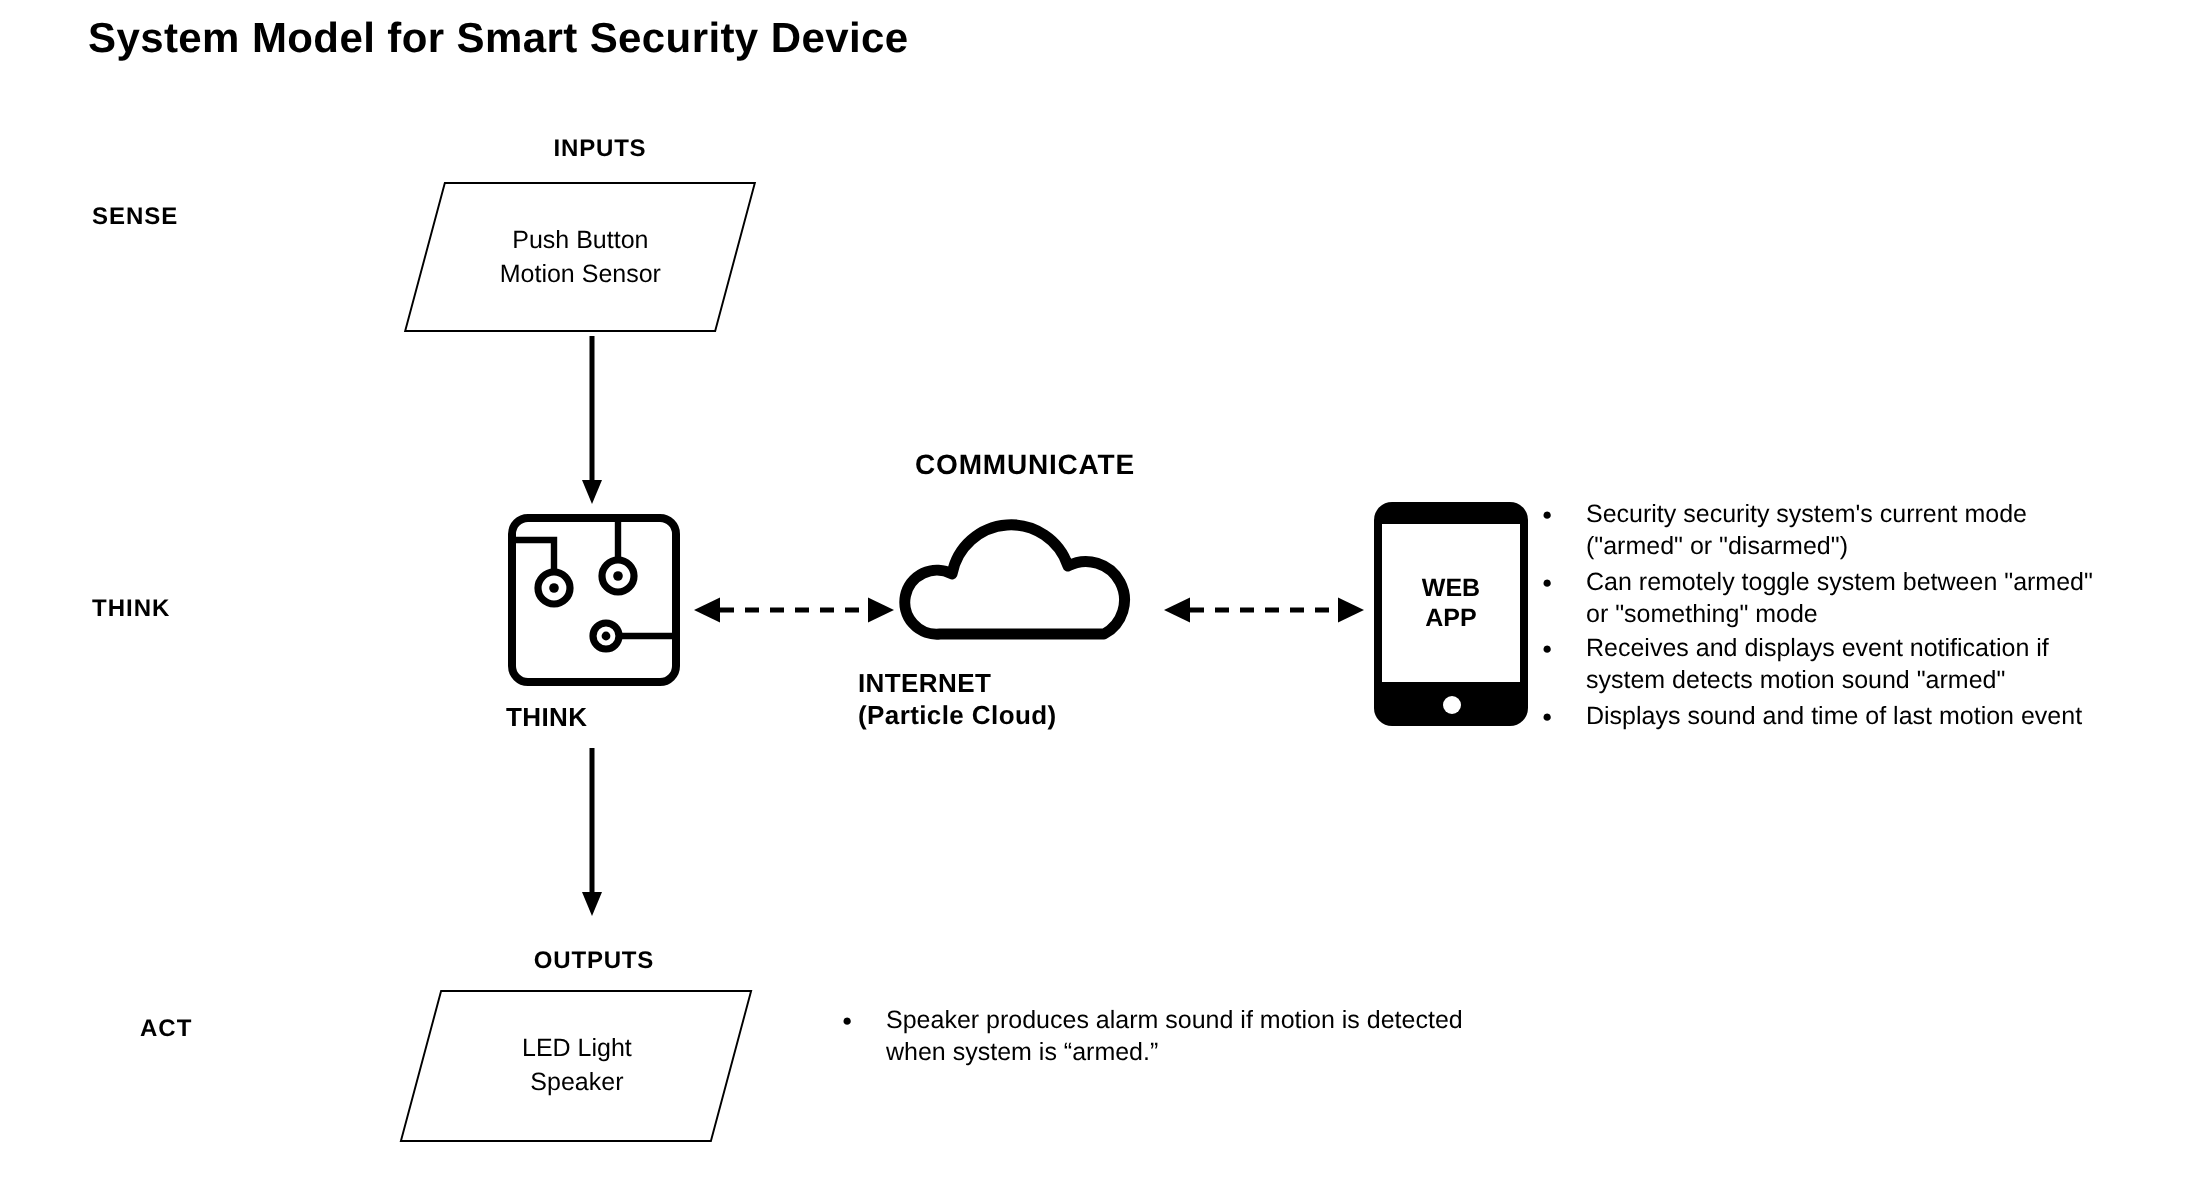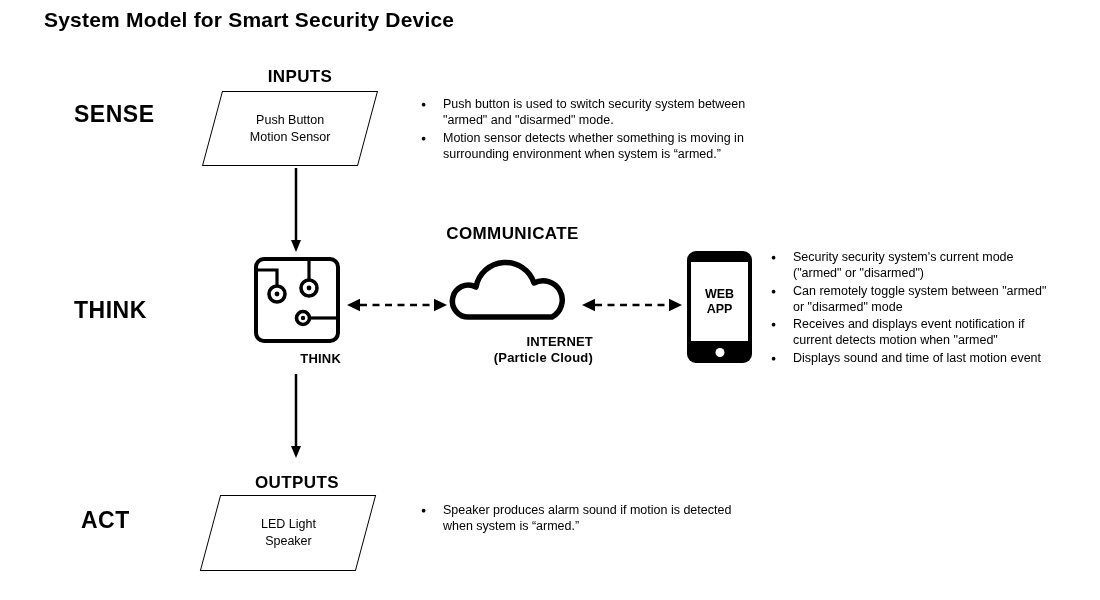--- a/index.html
+++ b/index.html
@@ -2,38 +2,38 @@
 <html><head>
 <meta charset="utf-8">
 <style>
   * { margin:0; padding:0; box-sizing:border-box; }
   html,body { background:#ffffff; }
   body { font-family:"Liberation Sans", sans-serif; color:#000; }
   .canvas { position:relative; width:1100px; height:600px; background:#fff; overflow:hidden;border-radius:32px; }
 
   .title { position:absolute; left:44px; top:8px; font-size:21px; font-weight:bold; letter-spacing:0.2px; }
 
-  .row-label { position:absolute; font-size:23px; font-weight:bold; letter-spacing:0.5px;margin-left:28px; }
+  .row-label { position:absolute; font-size:12px; font-weight:bold; letter-spacing:0.5px; }
 
-  .shape-title { position:absolute; font-size:17px; font-weight:bold; text-align:center; letter-spacing:0.4px; }
+  .shape-title { position:absolute; font-size:12px; font-weight:bold; text-align:center; letter-spacing:0.4px; }
 
   .pgram { position:absolute; border:1.5px solid #000; background:#fff; transform:skewX(-15deg);
            display:flex; align-items:center; justify-content:center; }
   .pgram-inner { transform:skewX(15deg); text-align:center; font-size:12.5px; line-height:17px; }
 
   .bullets { position:absolute; list-style:none; font-size:12.5px; line-height:16px; }
   .bullets li { position:relative; padding-left:23px; margin-bottom:1.5px; }
   .bullets li::before { content:"●"; position:absolute; left:1px; top:0; font-size:8.5px; }
 
-  .heading { position:absolute; font-size:17px; font-weight:bold; text-align:center; letter-spacing:0.4px; }
-  .icon-label { position:absolute; font-size:13px; font-weight:bold; text-align:right; letter-spacing:0.2px; line-height:16px; }
+  .heading { position:absolute; font-size:14px; font-weight:bold; text-align:center; letter-spacing:0.4px; }
+  .icon-label { position:absolute; font-size:13px; font-weight:bold; text-align:left; letter-spacing:0.2px; line-height:16px; }
 
   svg.abs { position:absolute; overflow:visible; }
 
-  .phone { position:absolute; width:65px; height:112px; background:#000; border-radius:9px; }
+  .phone { position:absolute; width:77px; height:112px; background:#000; border-radius:9px; }
   .phone-screen { position:absolute; left:4px; right:4px; top:11px; bottom:22px; background:#fff;
                   display:flex; align-items:center; justify-content:center; }
   .webapp-text { font-weight:bold; font-size:12.5px; line-height:15px; text-align:center; }
   .phone-home { position:absolute; left:50%; bottom:6px; transform:translateX(-50%);
                 width:9px; height:9px; background:#fff; border-radius:50%; }
 </style>
 </head>
 <body>
 
 <div class="canvas">
@@ -44,24 +44,20 @@
 
   <div class="shape-title" style="left:222px;top:67px;width:156px">INPUTS</div>
 
   <div class="pgram" style="left:212px;top:91px;width:156px;height:75px">
     <div class="pgram-inner">
       <div>Push Button</div>
       <div>Motion Sensor</div>
     </div>
   </div>
 
-  <ul class="bullets" style="left:420px;top:96px;width:336px">
-    <li>Push button is used to switch security system between "armed" and "disarmed" mode.</li>
-    <li>Motion sensor detects whether something is moving in surrounding environment when system is “armed.”</li>
-  </ul>
 
   <svg class="abs" style="left:289px;top:168px" width="14" height="84">
     <line x1="7" y1="0" x2="7" y2="73" stroke="#000" stroke-width="2.5"></line>
     <polygon points="7,84 2,72 12,72" fill="#000"></polygon>
   </svg>
 
   <div class="row-label" style="left:46px;top:297px">THINK</div>
 
   <div class="heading" style="left:420px;top:224px;width:185px">COMMUNICATE</div>
 
@@ -104,31 +100,31 @@
       <div class="webapp-text">
         <div>WEB</div>
         <div>APP</div>
       </div>
     </div>
     <div class="phone-home"></div>
   </div>
 
   <ul class="bullets" style="left:770px;top:249px;width:288px">
     <li>Security security system's current mode ("armed" or "disarmed")</li>
-    <li>Can remotely toggle system between "armed" or "disarmed" mode</li>
-    <li>Receives and displays event notification if current detects motion when "armed"</li>
+    <li>Can remotely toggle system between "armed" or "something" mode</li>
+    <li>Receives and displays event notification if system detects motion sound "armed"</li>
     <li>Displays sound and time of last motion event</li>
   </ul>
 
   <svg class="abs" style="left:289px;top:374px" width="14" height="84">
     <line x1="7" y1="0" x2="7" y2="73" stroke="#000" stroke-width="2.5"></line>
     <polygon points="7,84 2,72 12,72" fill="#000"></polygon>
   </svg>
 
-  <div class="row-label" style="left:53px;top:507px">ACT</div>
+  <div class="row-label" style="left:70px;top:507px">ACT</div>
 
   <div class="shape-title" style="left:219px;top:473px;width:156px">OUTPUTS</div>
 
   <div class="pgram" style="left:210px;top:495px;width:156px;height:76px">
     <div class="pgram-inner">
       <div>LED Light</div>
       <div>Speaker</div>
     </div>
   </div>
 

